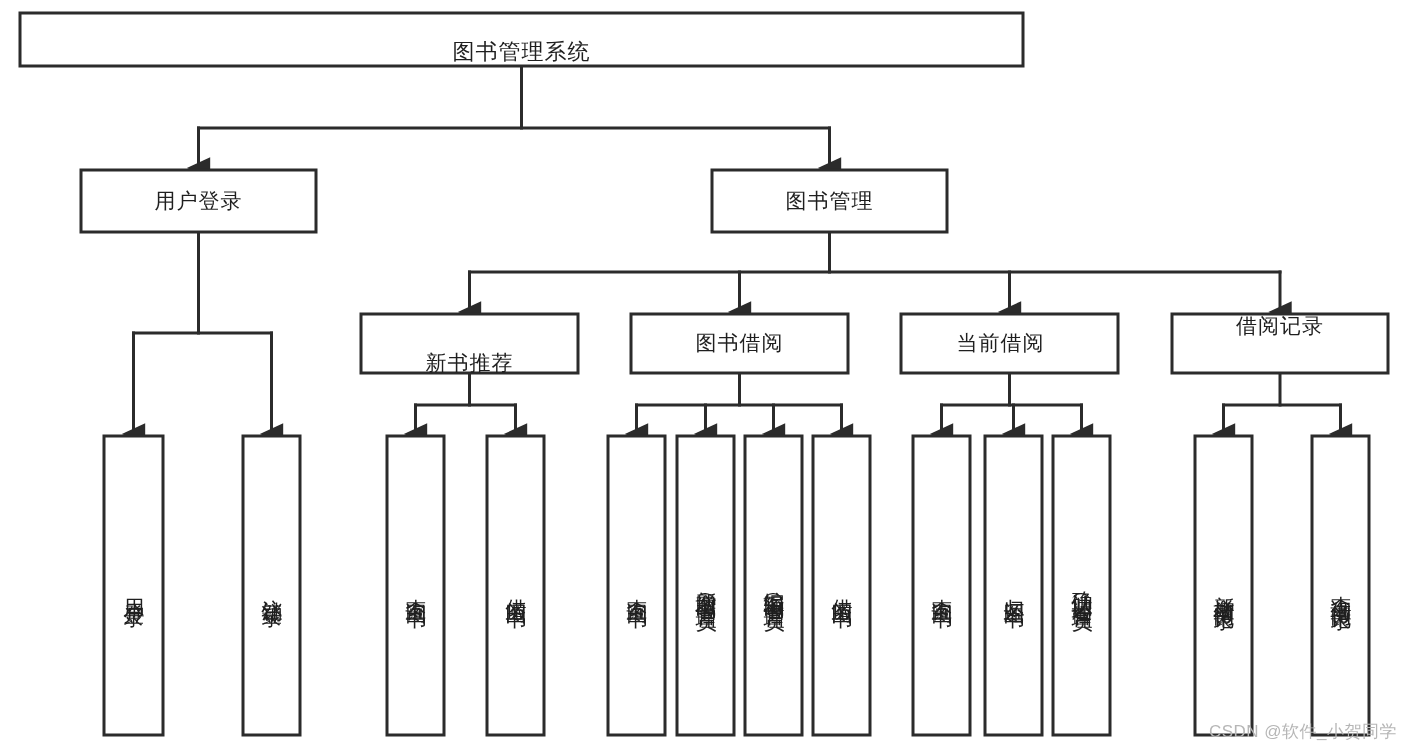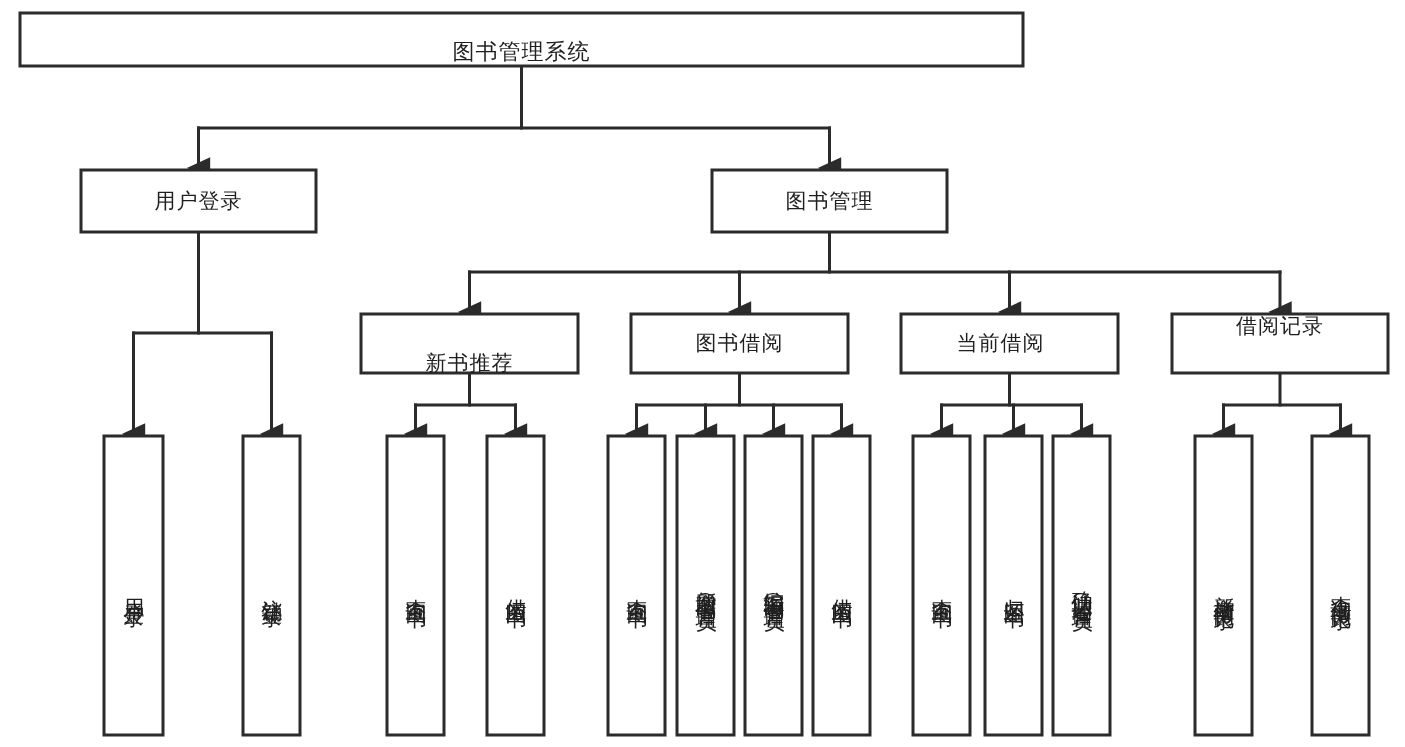--- a/index.html
+++ b/index.html
@@ -163,14 +163,15 @@
       <div class="node-label vertical" style="left: 677px; top: 436px; width: 57px; height: 299px;">新增图书（管理员）</div>
       <div class="node-label vertical" style="left: 745px; top: 436px; width: 57px; height: 299px;">编辑图书（管理员）</div>
       <div class="node-label vertical" style="left: 813px; top: 436px; width: 57px; height: 299px;">借阅图书</div>
       <div class="node-label vertical" style="left: 913px; top: 436px; width: 57px; height: 299px;">查询图书</div>
       <div class="node-label vertical" style="left: 985px; top: 436px; width: 57px; height: 299px;">归还图书</div>
       <div class="node-label vertical" style="left: 1053px; top: 436px; width: 57px; height: 299px;">确认归还（管理员）</div>
       <div class="node-label vertical" style="left: 1195px; top: 436px; width: 57px; height: 299px;">新增借阅记录</div>
       <div class="node-label vertical" style="left: 1312px; top: 436px; width: 57px; height: 299px;">查询借阅记录</div>
     </div>
 
+  <div class="watermark">CSDN @软件_小贺同学</div>
 
 </div>
 
 </body></html>

